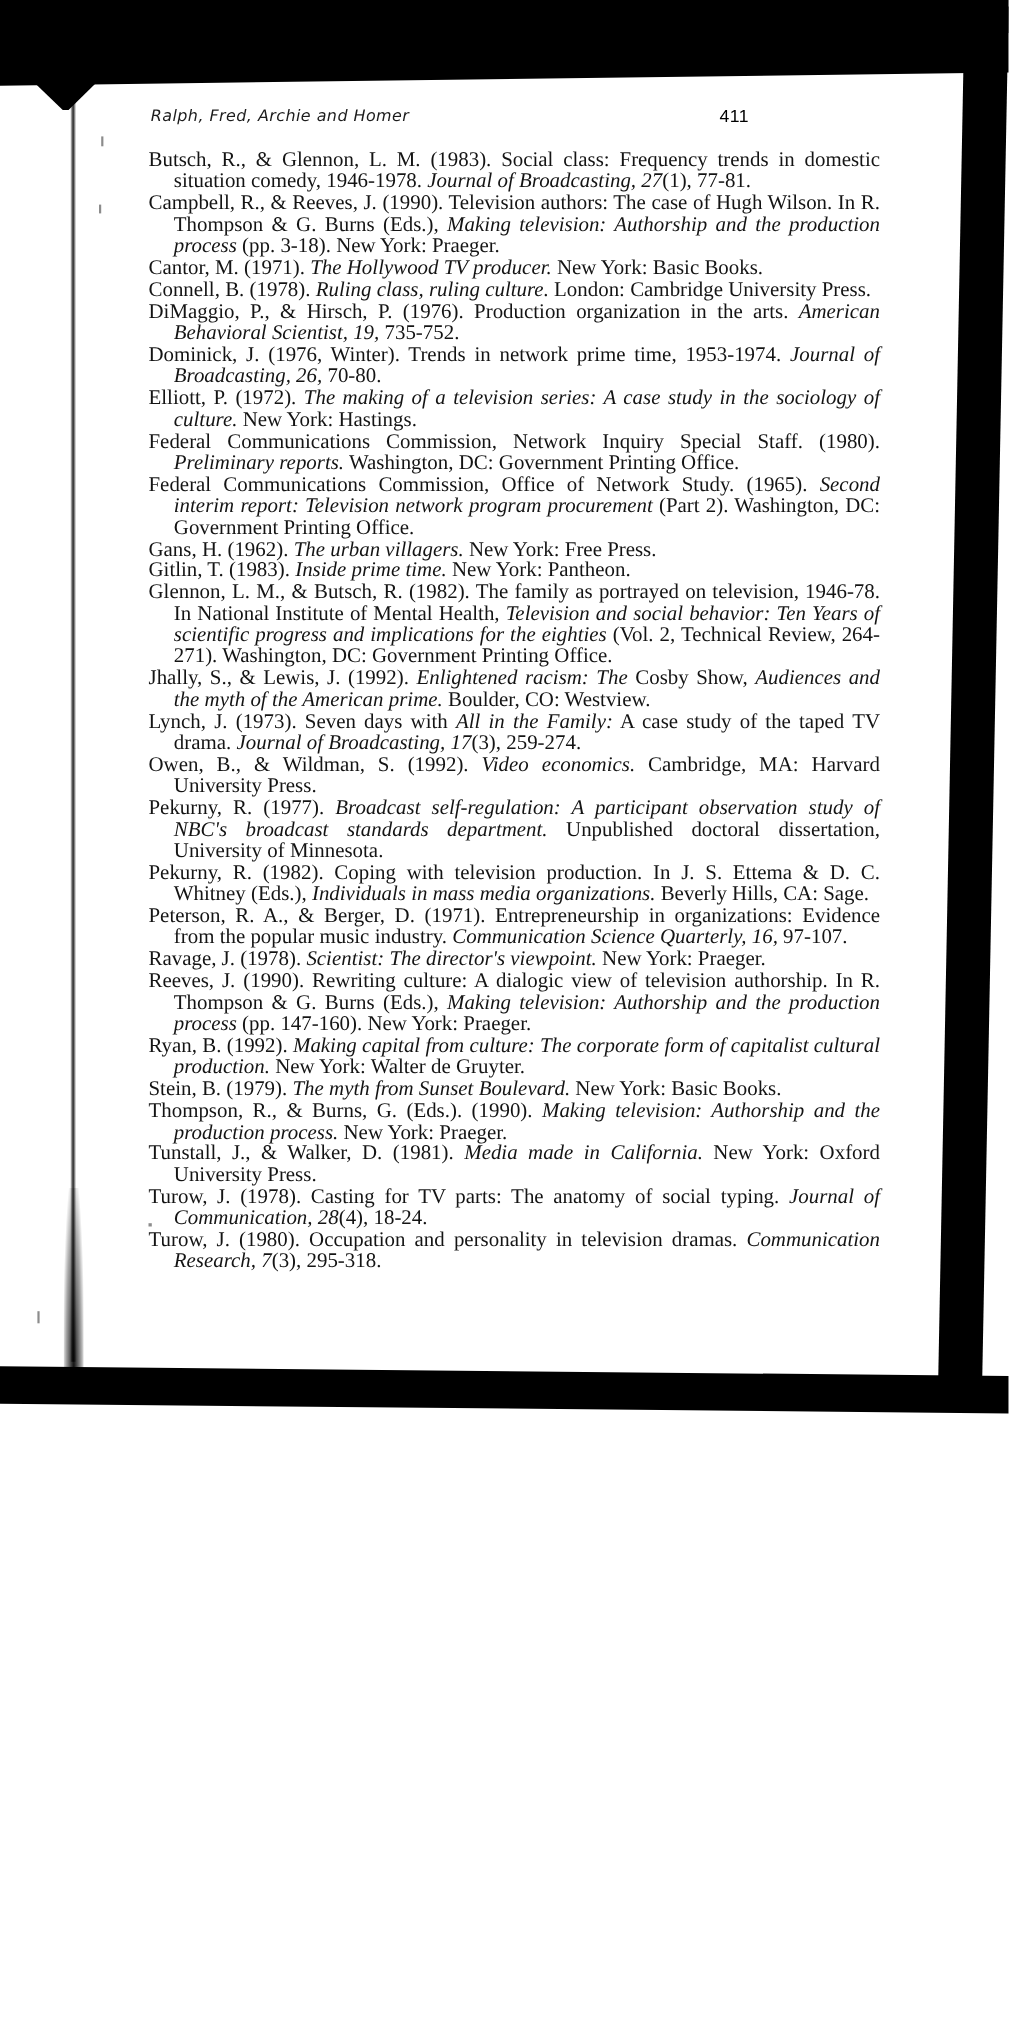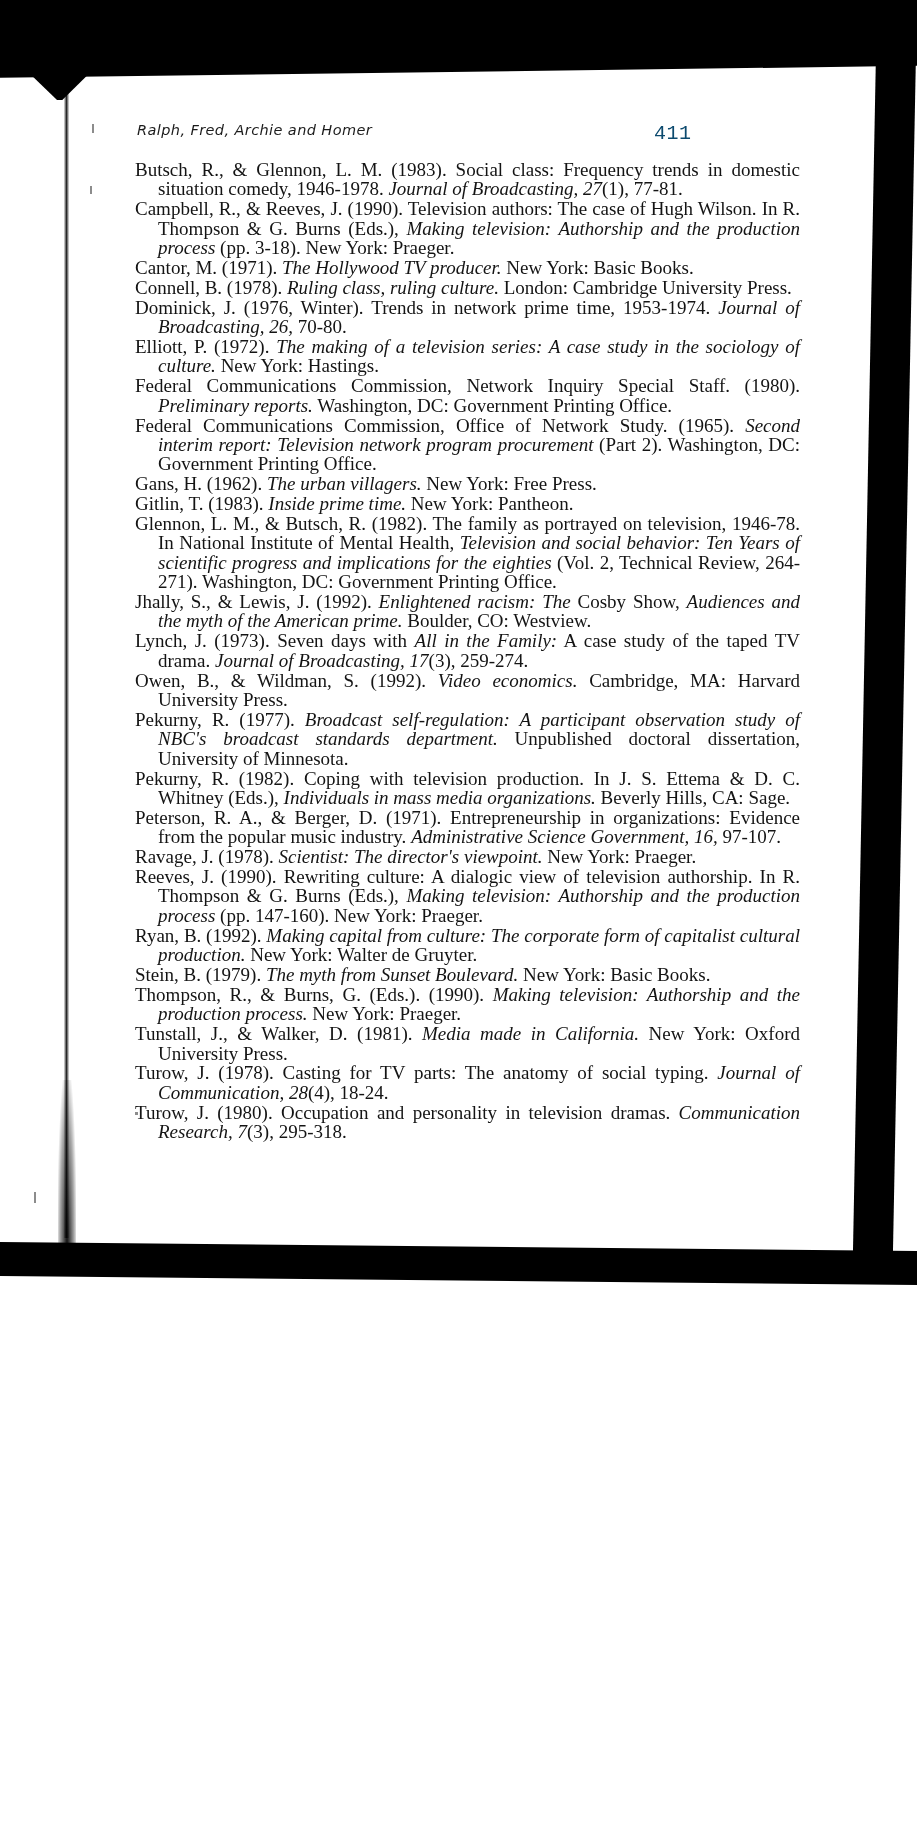--- a/index.html
+++ b/index.html
@@ -106,42 +106,41 @@
   }
 
   
 
   .content {
     position: absolute;
     left: 0;
     top: 0;
     width: 917px;
     height: 1320px;
-    margin-top: 24px;
   }
 
   .running-head {
     position: absolute;
     left: 137px;
     top: 98px;
     font-family: "DejaVu Sans", "Liberation Sans", sans-serif;
     font-style: italic;
     font-size: 14.5px;
     letter-spacing: 0.4px;
     color: #1c1c1c;
     white-space: nowrap;
   }
 
   .folio {
     position: absolute;
     left: 654px;
     top: 98px;
-    font-family: Liberation Mono, monospace;
-    font-size: 20px;
-    color: #0c4a6e;
+    font-family: Liberation Sans, sans-serif;
+    font-size: 16px;
+    color: #000000;
     letter-spacing: 0.5px;
   }
 
   .reflist {
     position: absolute;
     left: 135px;
     top: 136px;
     width: 665px;
   }
 
@@ -185,33 +184,34 @@
 
     <div class="running-head">Ralph, Fred, Archie and Homer</div>
 
     <div class="folio">411</div>
 
     <div class="reflist" id="reflist">
         <p class="ref">Butsch, R., &amp; Glennon, L. M. (1983). Social class: Frequency trends in domestic situation comedy, 1946-1978. <i>Journal of Broadcasting, 27</i>(1), 77-81.</p>
         <p class="ref">Campbell, R., &amp; Reeves, J. (1990). Television authors: The case of Hugh Wilson. In R. Thompson &amp; G. Burns (Eds.), <i>Making television: Authorship and the production process</i> (pp. 3-18). New York: Praeger.</p>
         <p class="ref">Cantor, M. (1971). <i>The Hollywood TV producer.</i> New York: Basic Books.</p>
         <p class="ref">Connell, B. (1978). <i>Ruling class, ruling culture.</i> London: Cambridge University Press.</p>
+        <p class="ref">DiMaggio, P., &amp; Hirsch, P. (1976). Production organization in the arts. <i>American Behavioral Scientist, 19,</i> 735-752.</p>
         <p class="ref">Dominick, J. (1976, Winter). Trends in network prime time, 1953-1974. <i>Journal of Broadcasting, 26,</i> 70-80.</p>
         <p class="ref">Elliott, P. (1972). <i>The making of a television series: A case study in the sociology of culture.</i> New York: Hastings.</p>
         <p class="ref">Federal Communications Commission, Network Inquiry Special Staff. (1980). <i>Preliminary reports.</i> Washington, DC: Government Printing Office.</p>
         <p class="ref">Federal Communications Commission, Office of Network Study. (1965). <i>Second interim report: Television network program procurement</i> (Part 2). Washington, DC: Government Printing Office.</p>
         <p class="ref">Gans, H. (1962). <i>The urban villagers.</i> New York: Free Press.</p>
         <p class="ref">Gitlin, T. (1983). <i>Inside prime time.</i> New York: Pantheon.</p>
         <p class="ref">Glennon, L. M., &amp; Butsch, R. (1982). The family as portrayed on television, 1946-78. In National Institute of Mental Health, <i>Television and social behavior: Ten Years of scientific progress and implications for the eighties</i> (Vol. 2, Technical Review, 264-271). Washington, DC: Government Printing Office.</p>
         <p class="ref">Jhally, S., &amp; Lewis, J. (1992). <i>Enlightened racism: The</i> Cosby Show, <i>Audiences and the myth of the American prime.</i> Boulder, CO: Westview.</p>
         <p class="ref">Lynch, J. (1973). Seven days with <i>All in the Family:</i> A case study of the taped TV drama. <i>Journal of Broadcasting, 17</i>(3), 259-274.</p>
         <p class="ref">Owen, B., &amp; Wildman, S. (1992). <i>Video economics.</i> Cambridge, MA: Harvard University Press.</p>
         <p class="ref">Pekurny, R. (1977). <i>Broadcast self-regulation: A participant observation study of NBC's broadcast standards department.</i> Unpublished doctoral dissertation, University of Minnesota.</p>
         <p class="ref">Pekurny, R. (1982). Coping with television production. In J. S. Ettema &amp; D. C. Whitney (Eds.), <i>Individuals in mass media organizations.</i> Beverly Hills, CA: Sage.</p>
-        <p class="ref">Peterson, R. A., &amp; Berger, D. (1971). Entrepreneurship in organizations: Evidence from the popular music industry. <i>Administrative Science Government, 16,</i> 97-107.</p>
+        <p class="ref">Peterson, R. A., &amp; Berger, D. (1971). Entrepreneurship in organizations: Evidence from the popular music industry. <i>Communication Science Quarterly, 16,</i> 97-107.</p>
         <p class="ref">Ravage, J. (1978). <i>Scientist: The director's viewpoint.</i> New York: Praeger.</p>
         <p class="ref">Reeves, J. (1990). Rewriting culture: A dialogic view of television authorship. In R. Thompson &amp; G. Burns (Eds.), <i>Making television: Authorship and the production process</i> (pp. 147-160). New York: Praeger.</p>
         <p class="ref">Ryan, B. (1992). <i>Making capital from culture: The corporate form of capitalist cultural production.</i> New York: Walter de Gruyter.</p>
         <p class="ref">Stein, B. (1979). <i>The myth from Sunset Boulevard.</i> New York: Basic Books.</p>
         <p class="ref">Thompson, R., &amp; Burns, G. (Eds.). (1990). <i>Making television: Authorship and the production process.</i> New York: Praeger.</p>
         <p class="ref">Tunstall, J., &amp; Walker, D. (1981). <i>Media made in California.</i> New York: Oxford University Press.</p>
         <p class="ref">Turow, J. (1978). Casting for TV parts: The anatomy of social typing. <i>Journal of Communication, 28</i>(4), 18-24.</p>
         <p class="ref">Turow, J. (1980). Occupation and personality in television dramas. <i>Communication Research, 7</i>(3), 295-318.</p>
       </div>
 

